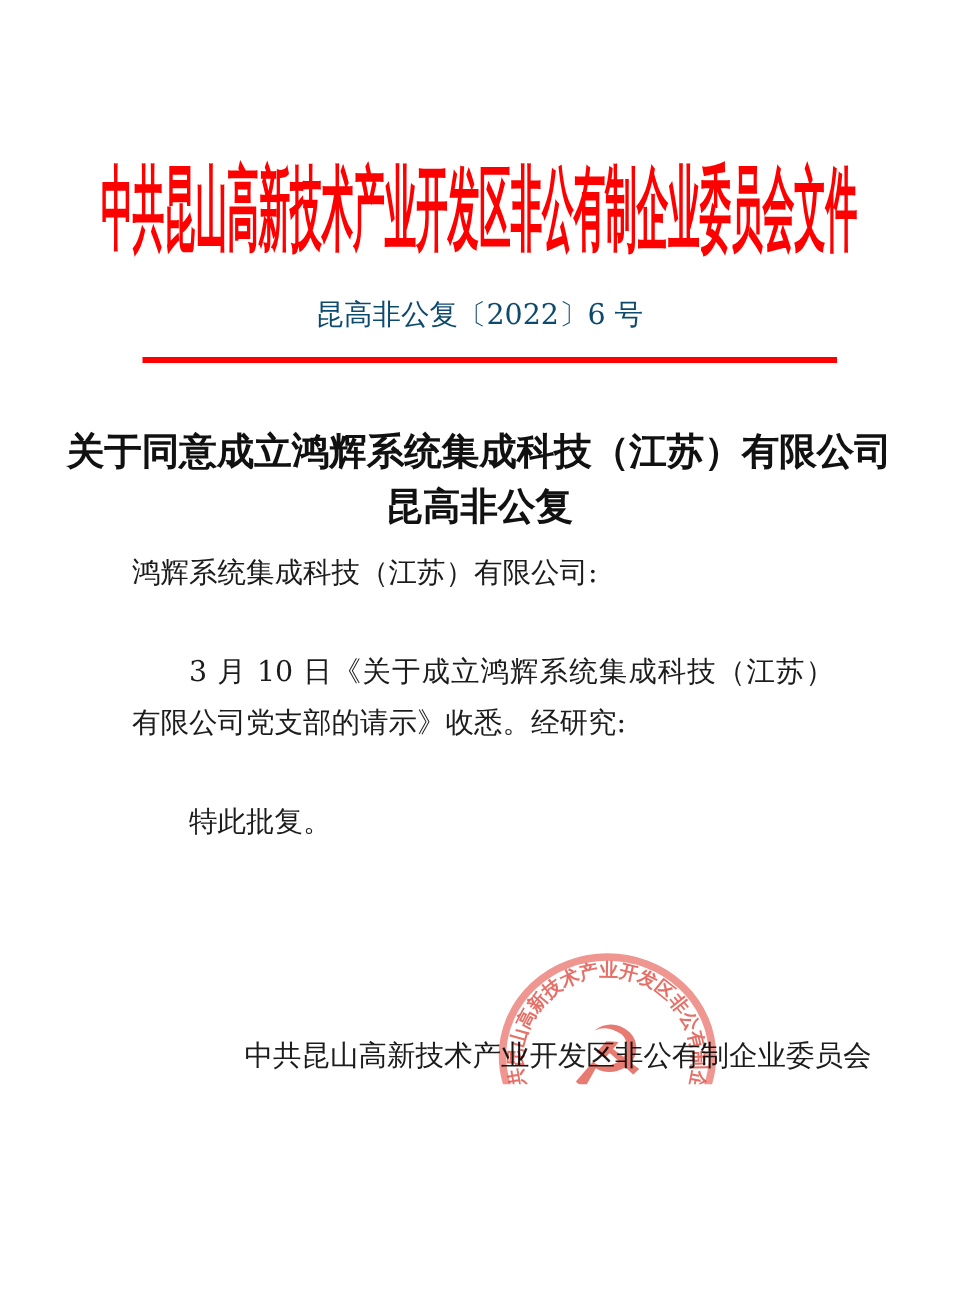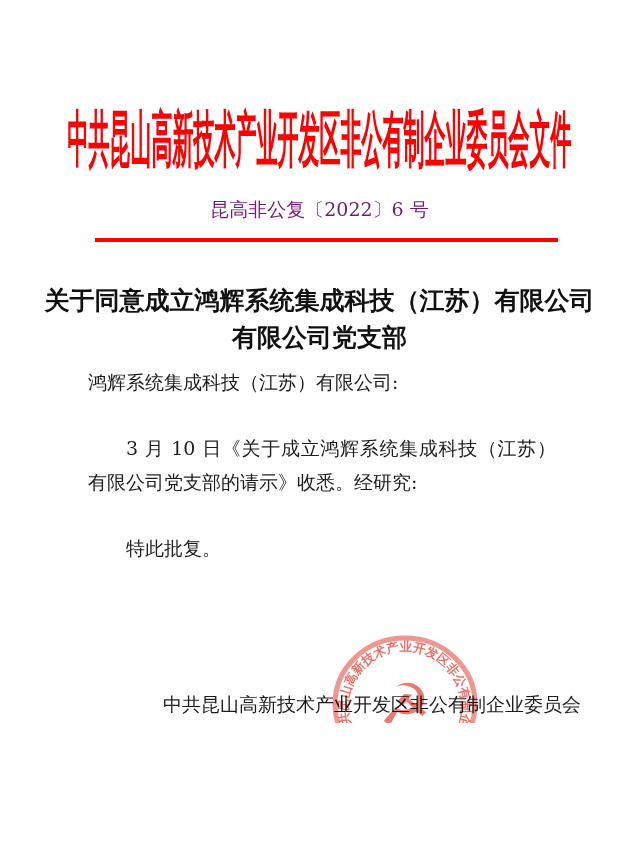--- a/index.html
+++ b/index.html
@@ -30,21 +30,21 @@
     transform: scaleY(2.9);
     transform-origin: center top;
   }
   .doc-number {
     position: absolute;
     top: 197px;
     left: 0;
     width: 639px;
     text-align: center;
     font-size: 19px;
-    color: #701a75;
+    color: #0c4a6e;
   }
   .red-divider {
     position: absolute;
     top: 238px;
     left: 95px;
     width: 463px;
     height: 4px;
     background: #fe0000;
   }
   .doc-title {
@@ -117,21 +117,21 @@
 <div class="page">
 
   <div class="red-header">中共昆山高新技术产业开发区非公有制企业委员会文件</div>
 
   <div class="doc-number">昆高非公复〔2022〕6 号</div>
 
   <div class="red-divider"></div>
 
   <h1 class="doc-title">
     <span class="title-line">关于同意成立鸿辉系统集成科技（江苏）有限公司</span>
-    <span class="title-line">有限公司党支部</span>
+    <span class="title-line">昆高非公复</span>
   </h1>
 
   <div class="body-text">
     <p class="salutation">鸿辉系统集成科技（江苏）有限公司:</p>
     <p class="para">3 月 10 日《关于成立鸿辉系统集成科技（江苏）有限公司党支部的请示》收悉。经研究:</p>
     <p class="para">特此批复。</p>
   </div>
 
   <div class="signature">中共昆山高新技术产业开发区非公有制企业委员会</div>
 

